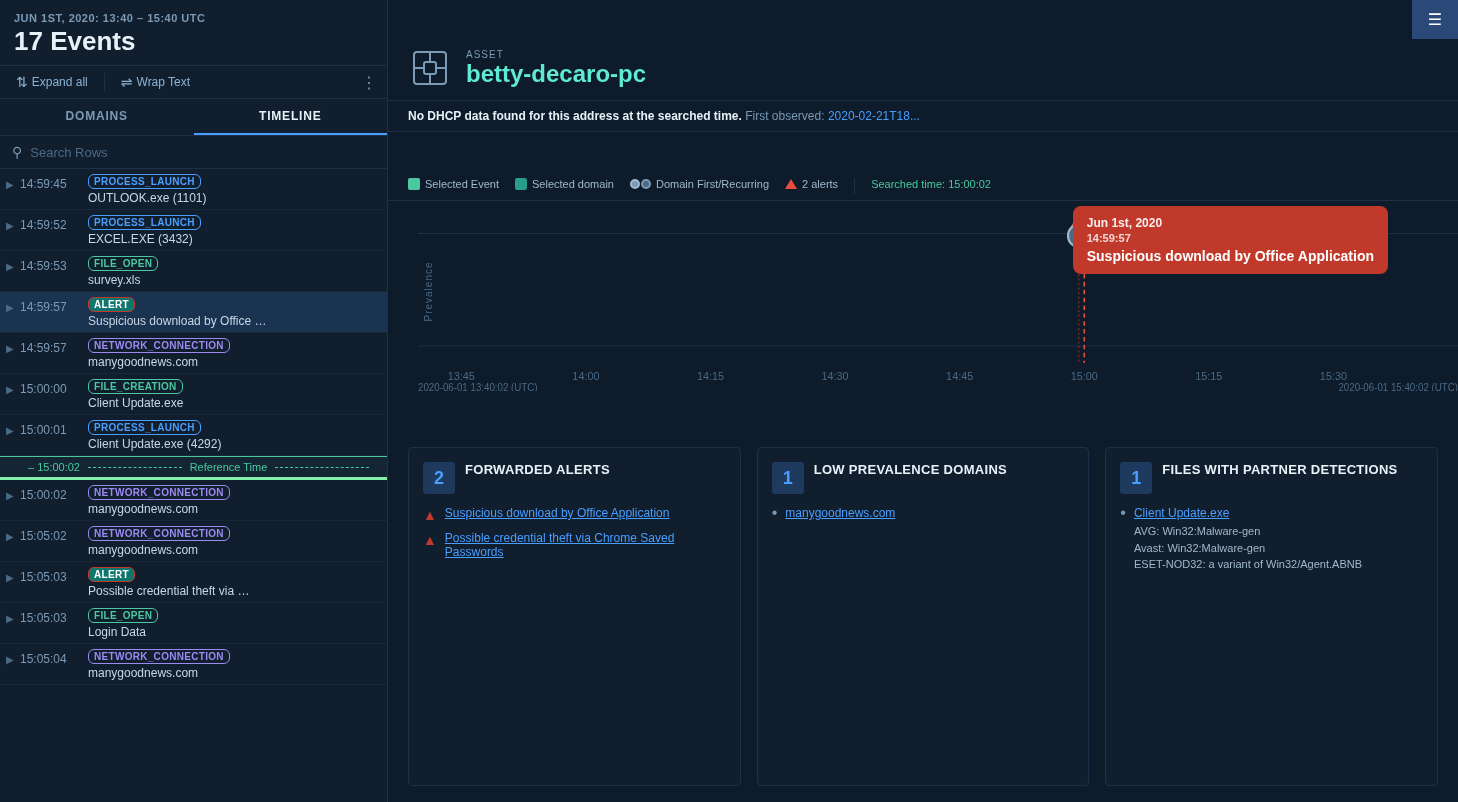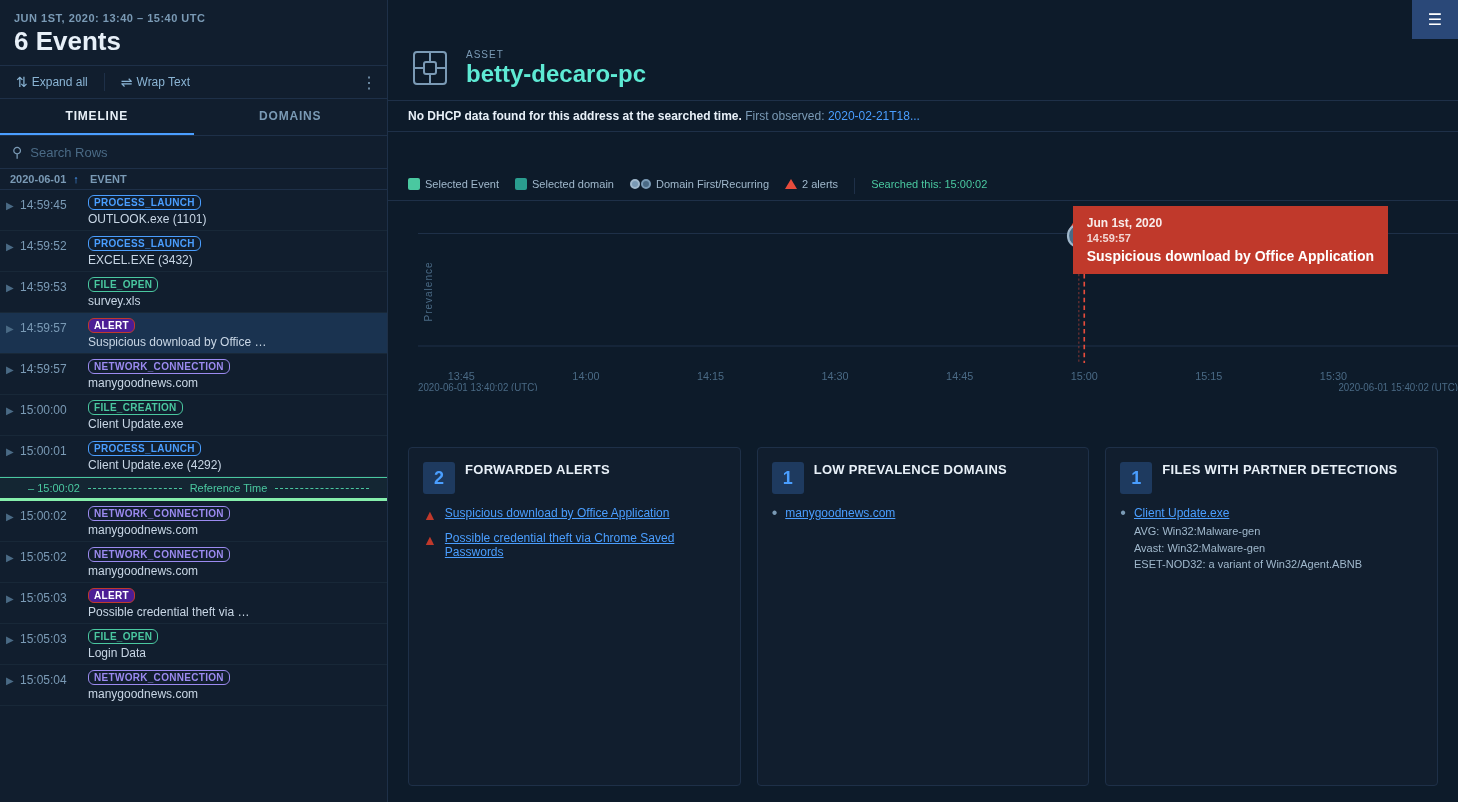--- a/index.html
+++ b/index.html
@@ -139,21 +139,21 @@
       font-size: 10px;
       padding: 1px 5px;
       border-radius: 6px;
       font-weight: 600;
       margin-bottom: 2px;
       letter-spacing: 0.3px;
     }
     .badge-process { color: #4a9eff; border: 1px solid #4a9eff; }
     .badge-file { color: #4ac8a0; border: 1px solid #4ac8a0; }
     .badge-network { color: #9b8af0; border: 1px solid #9b8af0; }
-    .badge-alert { background: #4c1d95; color: #fff; border: 1px solid #c0392b; }
+    .badge-alert { background: #0f766e; color: #fff; border: 1px solid #c0392b; }
     .tl-desc {
       font-size: 12px;
       color: #c8d6e5;
       white-space: nowrap;
       overflow: hidden;
       text-overflow: ellipsis;
       max-width: 240px;
     }
     .reference-line {
       display: flex;
@@ -288,21 +288,21 @@
     }
 
     
     .chart-tooltip {
       position: absolute;
       top: 5px;
       right: 70px;
       background: #c0392b;
       color: #fff;
       padding: 10px 14px;
-      border-radius: 0;
+      border-radius: 8px;
       font-size: 13px;
       font-weight: 600;
       min-width: 200px;
       z-index: 20;
     }
     .tooltip-date { font-size: 12px; margin-bottom: 2px; opacity: 0.9; }
     .tooltip-time { font-size: 11px; opacity: 0.8; margin-bottom: 4px; }
     .tooltip-title { font-size: 14px; font-weight: 700; }
 
     
@@ -357,48 +357,41 @@
     .card-bullet-dot { color: #7a9ab5; font-size: 16px; margin-top: -2px; }
     .card-text { color: #4a9eff; text-decoration: underline; cursor: pointer; }
     .card-sub { color: #a0b8cc; font-size: 11px; line-height: 1.5; margin-top: 3px; }
   </style>
 </head>
 <body>
 
 <div class="left-panel">
   <div class="left-header">
     <div class="date-range">JUN 1ST, 2020: 13:40 – 15:40 UTC</div>
-    <div class="event-count">6 Events</div>
+    <div class="event-count">17 Events</div>
   </div>
   <div class="toolbar">
     <button class="toolbar-btn">
       <span style="font-size:14px;">⇅</span>
       <span>Expand all</span>
     </button>
     <div class="toolbar-sep"></div>
     <button class="toolbar-btn">
       <span style="font-size:14px;">⇌</span>
       <span>Wrap Text</span>
     </button>
     <div class="toolbar-dots">⋮</div>
   </div>
   <div class="tabs">
+    <div class="tab">DOMAINS</div>
     <div class="tab active">TIMELINE</div>
-    <div class="tab">DOMAINS</div>
   </div>
   <div class="search-row">
     <span class="search-icon-wrap">⚲</span>
     <input class="search-input" type="text" placeholder="Search Rows" style="">
-  </div>
-  <div class="timeline-header">
-    <span class="th-time">
-      <span>2020-06-01</span>
-      <span style="margin-left:4px; color:#4a9eff;">↑</span>
-    </span>
-    <span class="th-event">EVENT</span>
   </div>
   <div class="timeline-list">
 
     <div class="tl-item">
       <span class="tl-chevron">▶</span>
       <span class="tl-time">14:59:45</span>
       <div class="tl-content">
         <div><span class="tl-badge badge-process">PROCESS_LAUNCH</span></div>
         <div class="tl-desc">OUTLOOK.exe (1101)</div>
       </div>
@@ -552,21 +545,21 @@
     <div class="legend-item">
       <div class="legend-dot gray"></div>
       <div class="legend-dot gray2" style="margin-left:-4px;"></div>
       <span>Domain First/Recurring</span>
     </div>
     <div class="legend-item">
       <div class="legend-tri"></div>
       <span>2 alerts</span>
     </div>
     <div class="legend-sep"></div>
-    <span class="legend-searched">Searched this: 15:00:02</span>
+    <span class="legend-searched">Searched time: 15:00:02</span>
   </div>
 
   <div class="chart-container">
     
     <div class="chart-tooltip">
       <div class="tooltip-date">Jun 1st, 2020</div>
       <div class="tooltip-time">14:59:57</div>
       <div class="tooltip-title">Suspicious download by Office Application</div>
     </div>
     <div class="chart-y-label">Prevalence</div>

